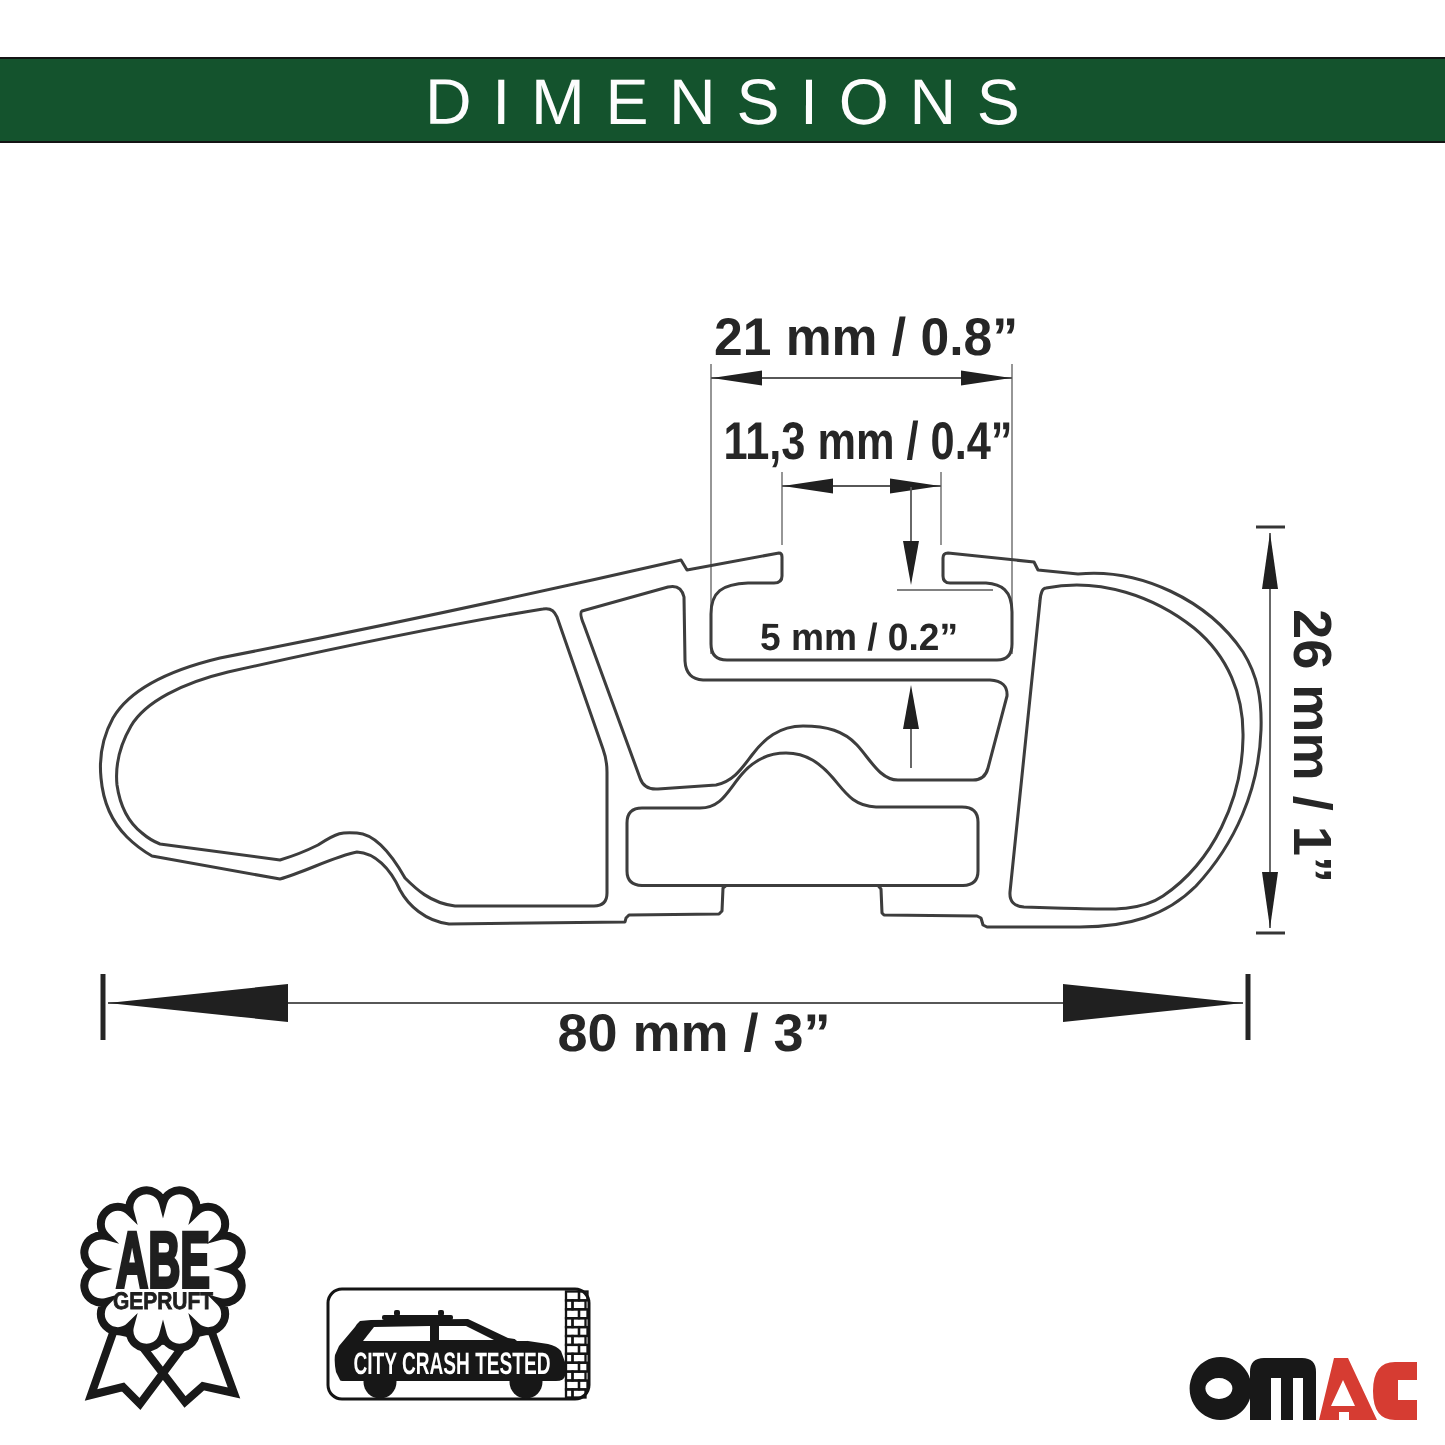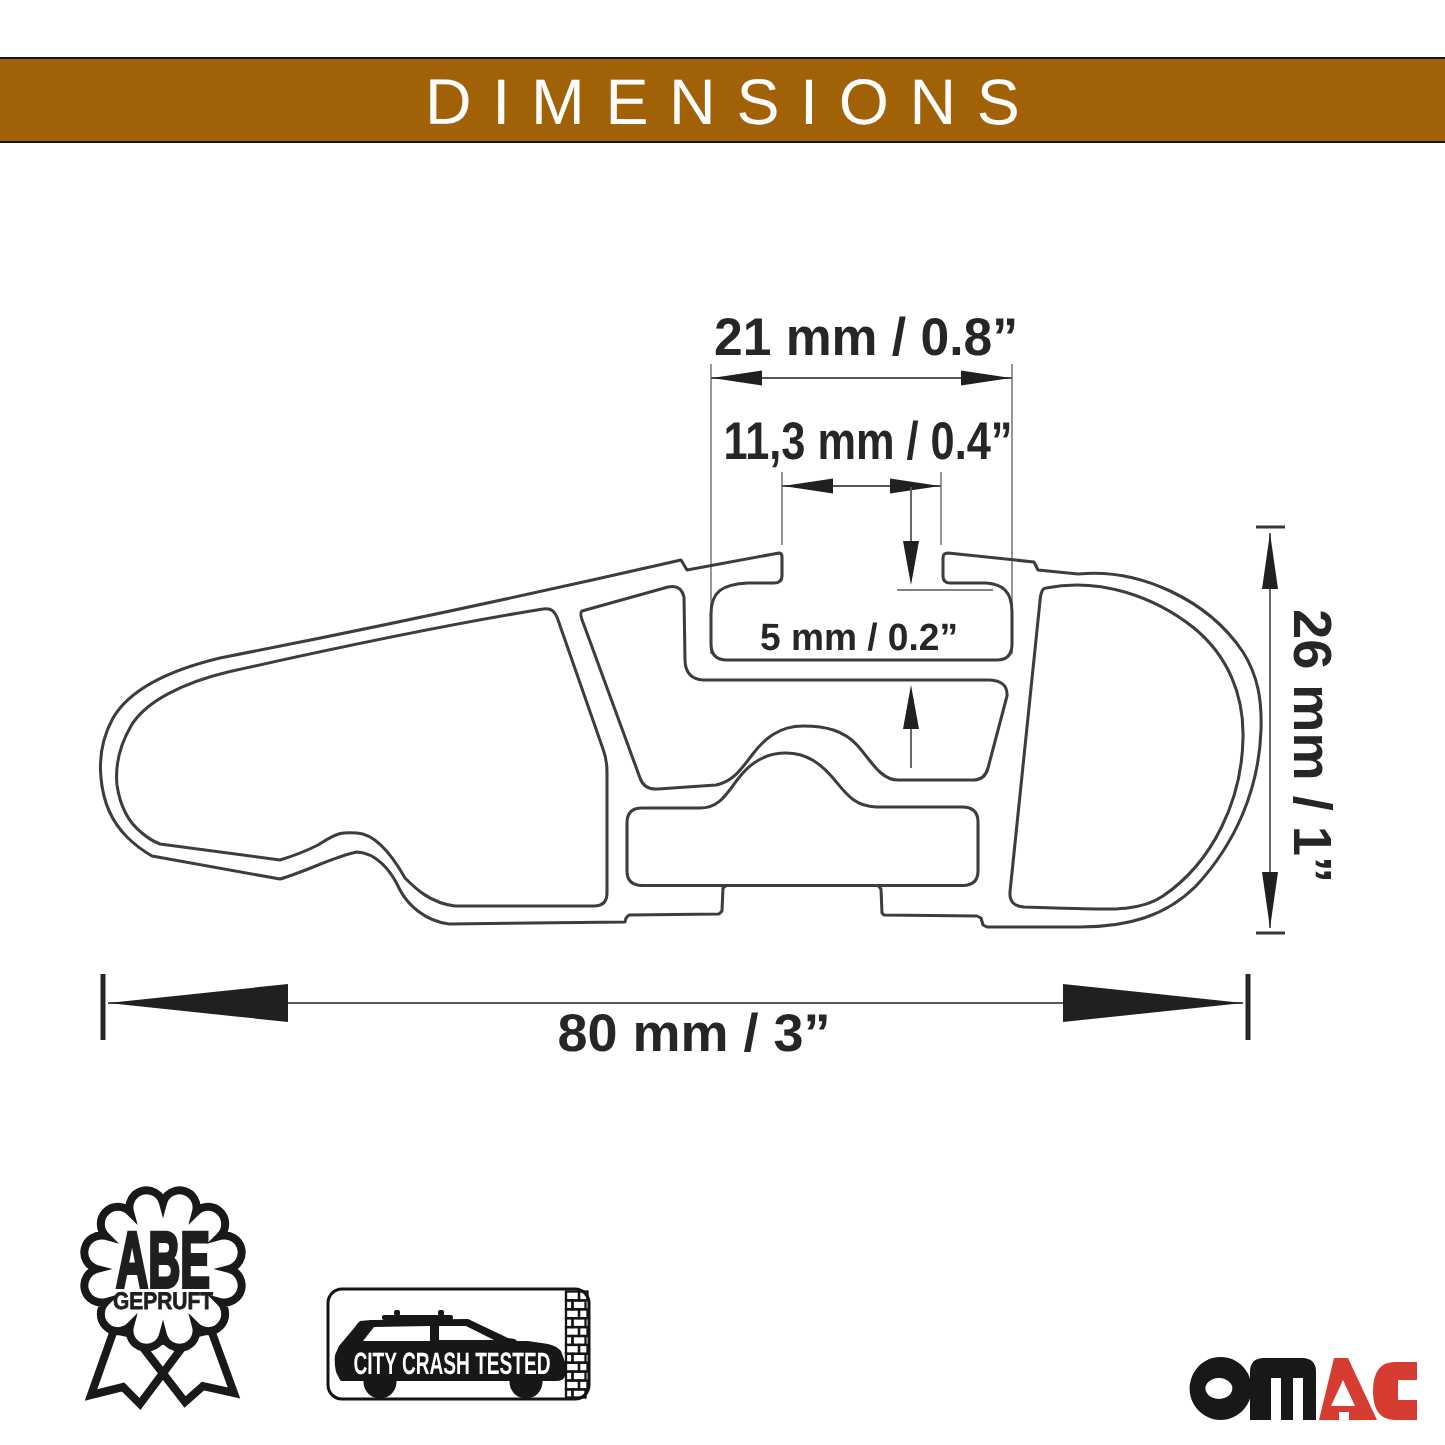--- a/index.html
+++ b/index.html
@@ -1,17 +1,17 @@
 <!DOCTYPE html>
 <html><head>
 <meta charset="utf-8">
 <style>
   html,body{margin:0;padding:0;width:1445px;height:1445px;background:#ffffff;overflow:hidden;}
   body{font-family:"Liberation Sans", sans-serif;}
-  #bar{position:absolute;left:0;top:57px;width:1445px;height:86px;background:#a16207;border-top:2px solid #141414;border-bottom:2px solid #141414;box-sizing:border-box;}
+  #bar{position:absolute;left:0;top:57px;width:1445px;height:86px;background:#14532d;border-top:2px solid #141414;border-bottom:2px solid #141414;box-sizing:border-box;}
   #bar .t{position:absolute;transform:rotate(0.03deg);left:0;right:0;top:6px;text-align:center;color:#fdfdfd;font-size:64.5px;letter-spacing:20.7px;font-weight:normal;text-indent:20.7px;}
   svg{position:absolute;left:0;top:0;}
 </style>
 </head>
 <body>
 
 <div id="bar">
 
 <div class="t">DIMENSIONS</div>
 </div>

